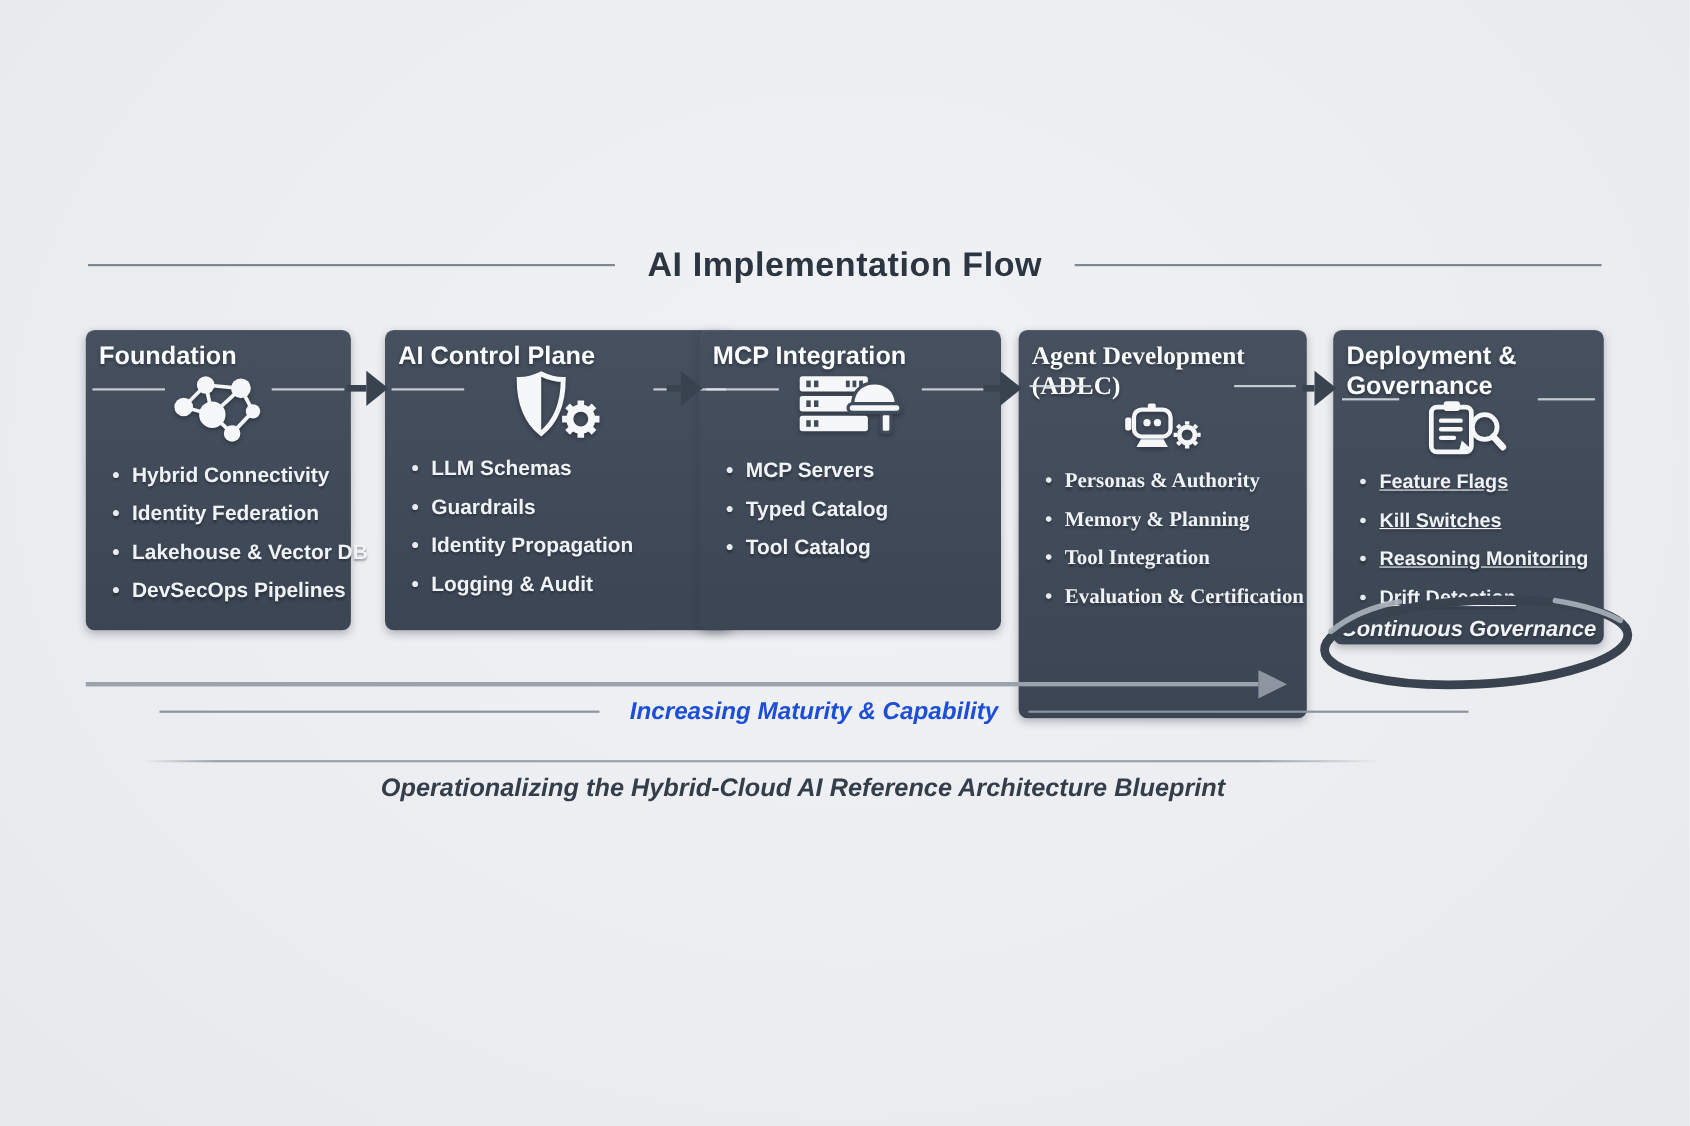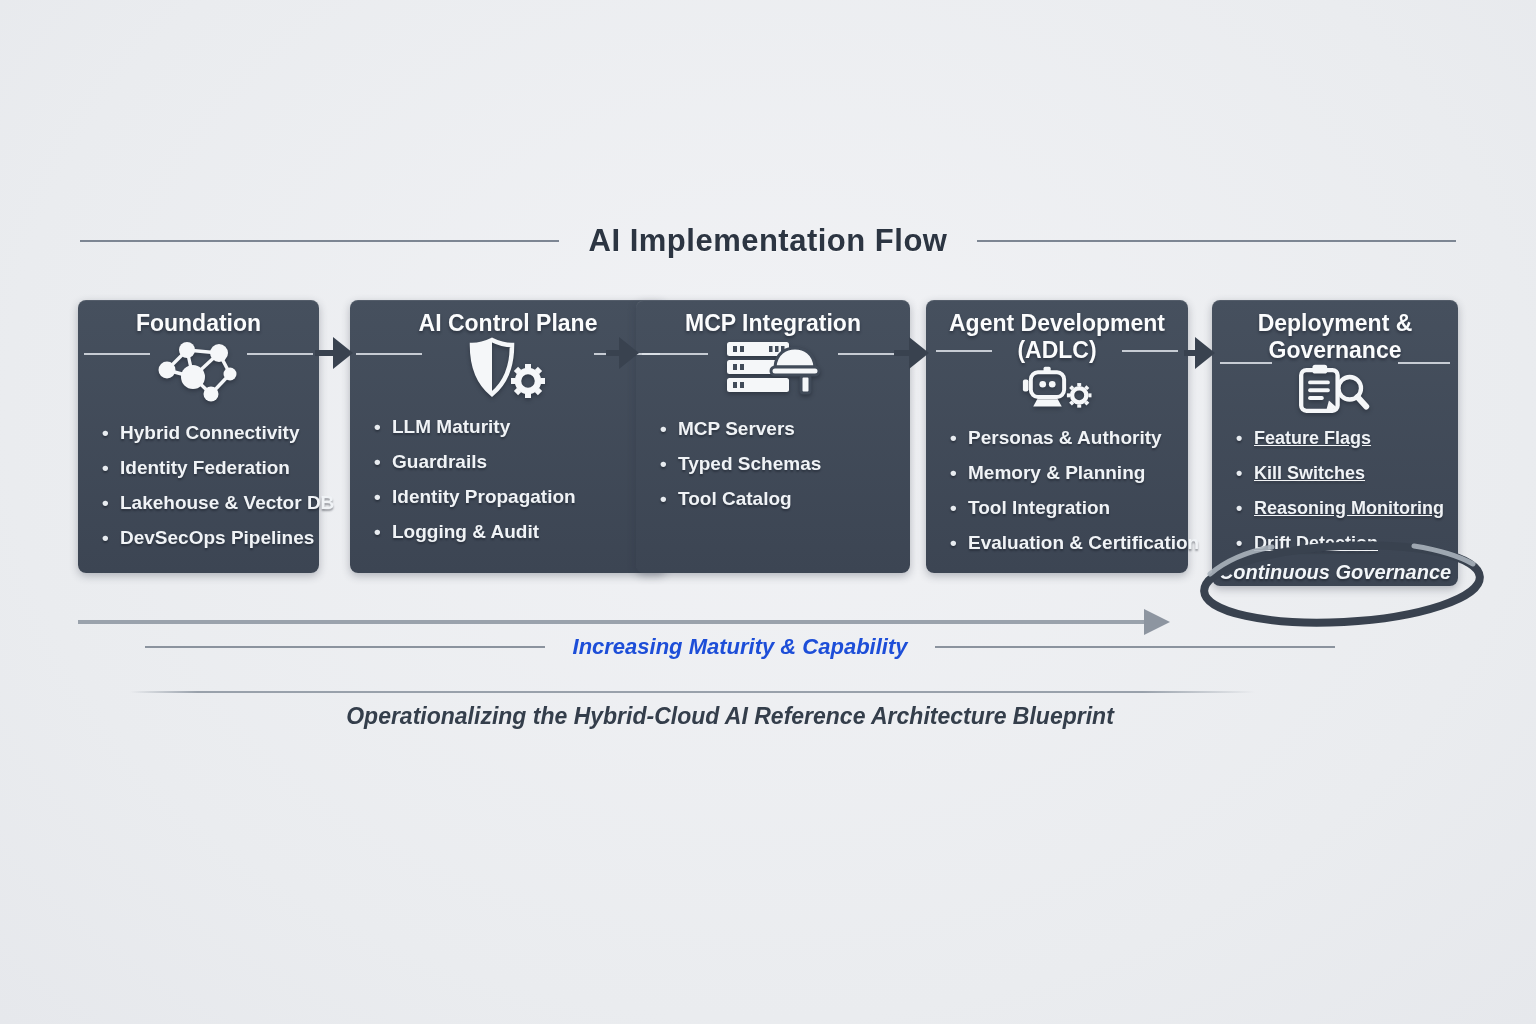--- a/index.html
+++ b/index.html
@@ -23,25 +23,25 @@
   .stage{
     top:300px;background:linear-gradient(180deg,#454f5d 0%,#3e4severity 100%);
     background:linear-gradient(180deg,#46505e 0%,#3c4553 100%);
     border-radius:8px;color:#f3f5f7;
     box-shadow:0 3px 8px rgba(40,48,62,.30), inset 0 1px 0 rgba(255,255,255,.08);
     padding:10px 12px 0 12px;box-sizing:border-box;
   }
   .s1{left:78px;width:241px;height:273px;}
   .s2{left:350px;width:316px;height:273px;}
   .s3{left:636px;width:274px;height:273px;}
-  .s4{left:926px;width:262px;height:273px;}
+  .s4{left:926px;width:262px;height:353px;font-family:Liberation Serif, serif;}
   .s5{left:1212px;width:246px;height:286px;}
 
   .stage h3{
-    margin:0;text-align:center;font-size:23px;line-height:27px;font-weight:bold;color:#fbfcfd;
+    margin:0;text-align:left;font-size:23px;line-height:27px;font-weight:bold;color:#fbfcfd;
     text-shadow:0 2px 3px rgba(15,20,30,.45);
   }
   .stage h3 .t-line{display:block;}
   .stage h3 .t-line:empty{display:none;}
 
   .icon-wrap{display:flex;justify-content:center;align-items:center;position:relative;z-index:2;}
   .s1 .icon-wrap{height:64px;margin-top:2px;}
   .s2 .icon-wrap{height:66px;margin-top:0;}
   .s3 .icon-wrap{height:64px;margin-top:2px;}
   .s4 .icon-wrap{height:46px;margin-top:2px;}
@@ -179,21 +179,21 @@
           <line x1="-8.84" y1="8.84" x2="-12.02" y2="12.02"></line>
           <line x1="-12.5" y1="0" x2="-17" y2="0"></line>
           <line x1="-8.84" y1="-8.84" x2="-12.02" y2="-12.02"></line>
           <line x1="0" y1="-12.5" x2="0" y2="-17"></line>
           <line x1="8.84" y1="-8.84" x2="12.02" y2="-12.02"></line>
         </g>
       </g>
     </svg>
   </div>
   <ul>
-    <li>LLM Maturity</li>
+    <li>LLM Schemas</li>
     <li>Guardrails</li>
     <li>Identity Propagation</li>
     <li>Logging &amp; Audit</li>
   </ul>
 </div>
 
 <div class="abs gap-arrow a2">
   <div class="shaft"></div>
     <div class="head"></div>
 </div>
@@ -225,21 +225,21 @@
       </g>
       <g fill="#f5f7f9" stroke="#414b59" stroke-width="3">
         <path d="M50 27 C51 13 61 8 70 8 C79 8 89 13 90 27 Z"></path>
         <rect x="46" y="27" width="48" height="8" rx="4"></rect>
         <rect x="76" y="36" width="9" height="17" rx="2.5"></rect>
       </g>
     </svg>
   </div>
   <ul>
     <li>MCP Servers</li>
-    <li>Typed Schemas</li>
+    <li>Typed Catalog</li>
     <li>Tool Catalog</li>
   </ul>
 </div>
 
 <div class="abs gap-arrow a3">
   <div class="shaft"></div>
     <div class="head"></div>
 </div>
 
 <div class="abs stage s4">

